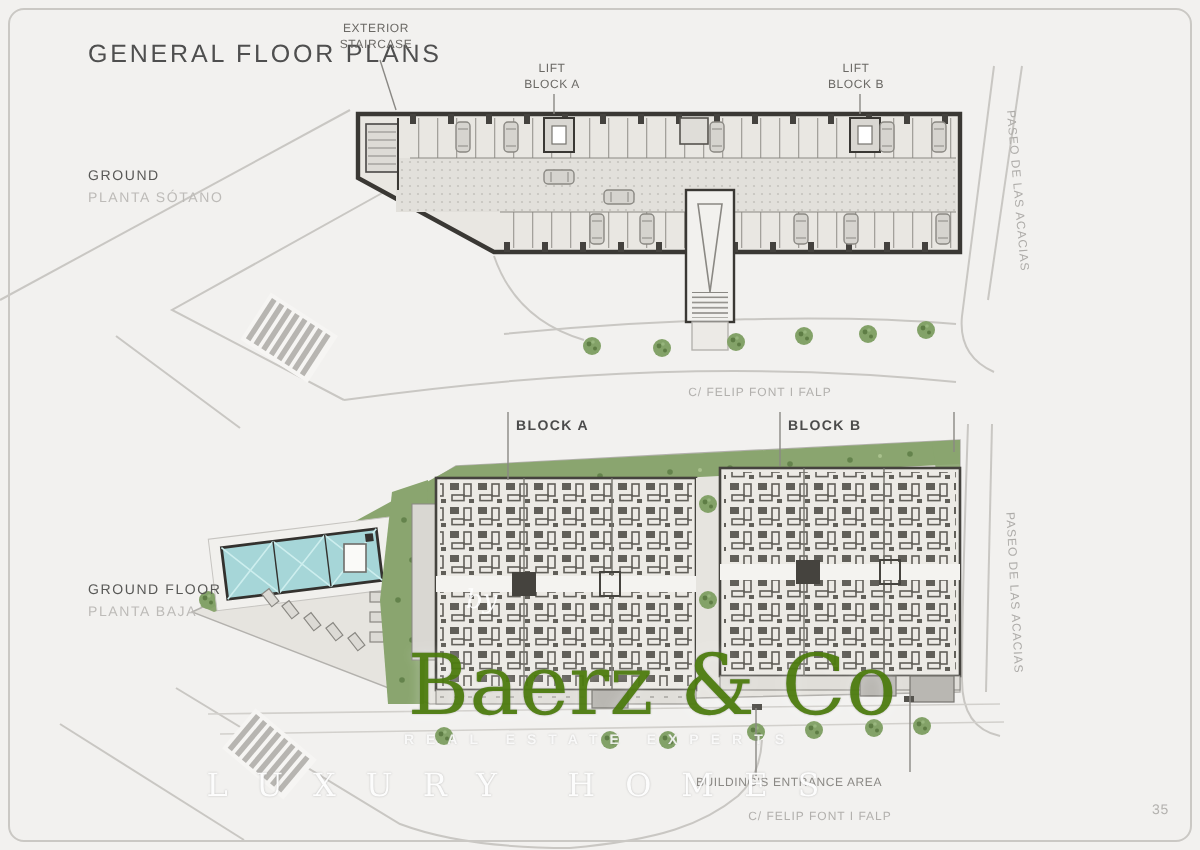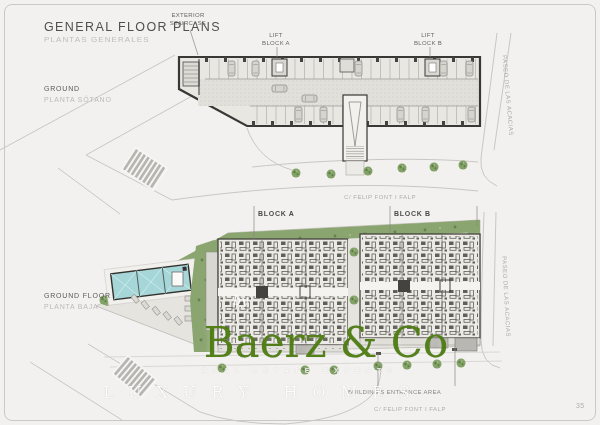--- a/index.html
+++ b/index.html
@@ -280,21 +280,20 @@
       <path d="M390,206 L390,233"></path>
       <path d="M477,206 L477,226"></path>
       <path d="M378,354 L378,388"></path>
       <path d="M455,348 L455,386"></path>
     </g>
   </svg>
 
   <div class="pageborder"></div>
 
   <div class="lb title" style="left:44px;top:19px;">GENERAL FLOOR PLANS</div>
-  <div class="lb subtitle" style="left:44px;top:35px;">PLANTAS GENERALES</div>
 
   <div class="lb tiny" style="left:158px;top:12px;width:60px;">EXTERIOR
 STAIRCASE</div>
   <div class="lb tiny" style="left:246px;top:32px;width:60px;">LIFT
 BLOCK A</div>
   <div class="lb tiny" style="left:398px;top:32px;width:60px;">LIFT
 BLOCK B</div>
 
   <div class="lb lvl" style="left:44px;top:84px;">GROUND</div>
   <div class="lb lvl-es" style="left:44px;top:95px;">PLANTA SÓTANO</div>

